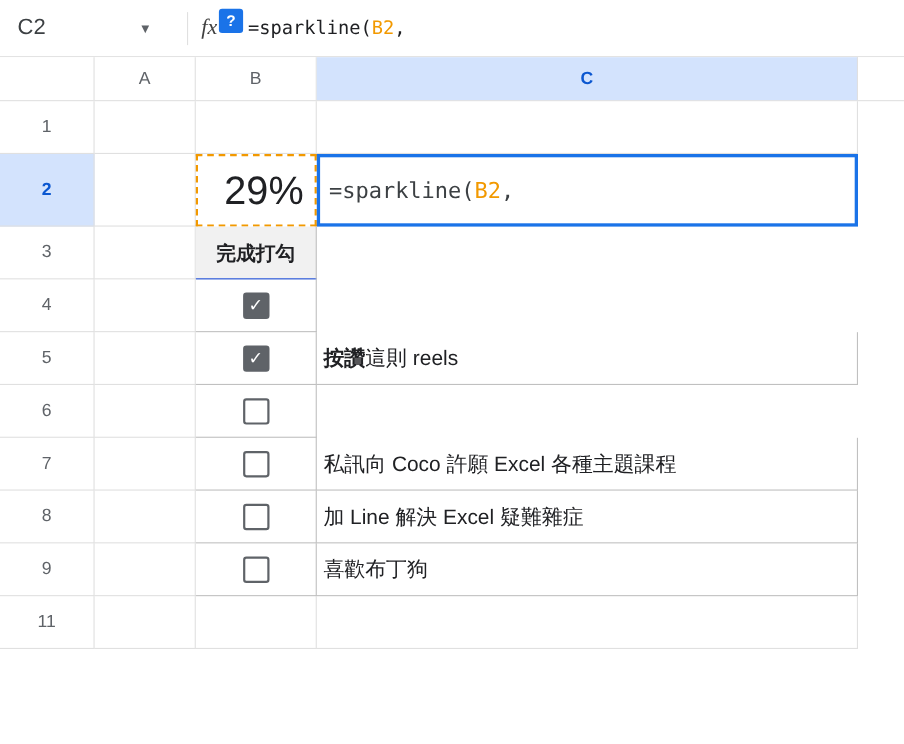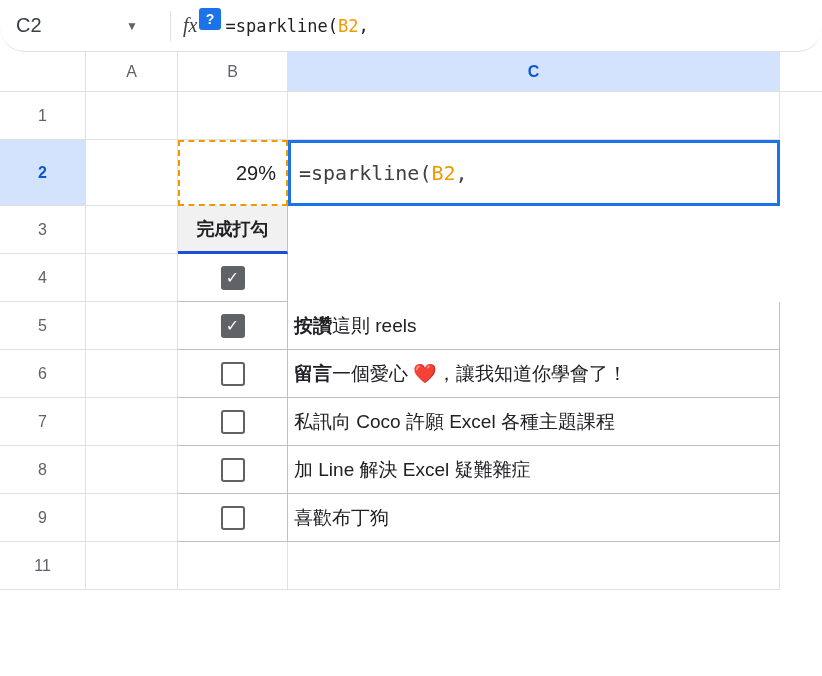--- a/index.html
+++ b/index.html
@@ -13,21 +13,20 @@
       width: 822px;
       height: 676px;
       overflow: hidden;
     }
     .formula-bar {
       display: flex;
       align-items: center;
       height: 52px;
       border-bottom: 1px solid #e0e0e0;
       padding: 0 8px;
-      border-radius: 25px;
     }
     .cell-ref {
       display: flex;
       align-items: center;
       width: 150px;
       padding-left: 8px;
       font-size: 20px;
       color: #3c4043;
       height: 100%;
     }
@@ -137,40 +136,40 @@
       align-items: center;
       padding: 0 6px;
       font-size: 18px;
       position: relative;
     }
     .row-tall {
       height: 66px;
     }
     .b2-cell {
       border: 2px dashed #f29900;
-      font-size: 20px;
+      font-size: 36px;
       justify-content: flex-end;
       padding-right: 10px;
       color: #202124;
     }
     .c2-cell {
       border: 3px solid #1a73e8;
       font-family: "Consolas", monospace;
       font-size: 20px;
       padding-left: 8px;
       color: #3c4043;
     }
     .c2-cell .ref { color: #f29900; }
     .table-header {
       background: #f1f1f1;
       font-weight: bold;
       justify-content: center;
       color: #202124;
       border-right: 1px solid #c0c0c0;
-      border-bottom: 3px solid #1d4ed8;
+      border-bottom: 1px solid #1d4ed8;
     }
     .data-cell {
       border-right: 1px solid #c0c0c0;
       border-bottom: 1px solid #c0c0c0;
       color: #202124;
       font-size: 19px;
     }
     .checkbox-cell {
       justify-content: center;
     }
@@ -267,23 +266,20 @@
       <span><span class="bold">按讚</span><span>這則 reels</span></span>
     </div>
   </div>
 
   <div class="row">
     <div class="row-header">6</div>
     <div class="cell col-A"></div>
     <div class="cell col-B data-cell checkbox-cell">
       <div class="checkbox"></div>
     </div>
-    <div class="cell col-C data-cell">
-      <span><span class="bold">留言</span><span>一個愛心 ❤️，讓我知道你學會了！</span></span>
-    </div>
   </div>
 
   <div class="row">
     <div class="row-header">7</div>
     <div class="cell col-A"></div>
     <div class="cell col-B data-cell checkbox-cell">
       <div class="checkbox"></div>
     </div>
     <div class="cell col-C data-cell">私訊向 Coco 許願 Excel 各種主題課程</div>
   </div>

